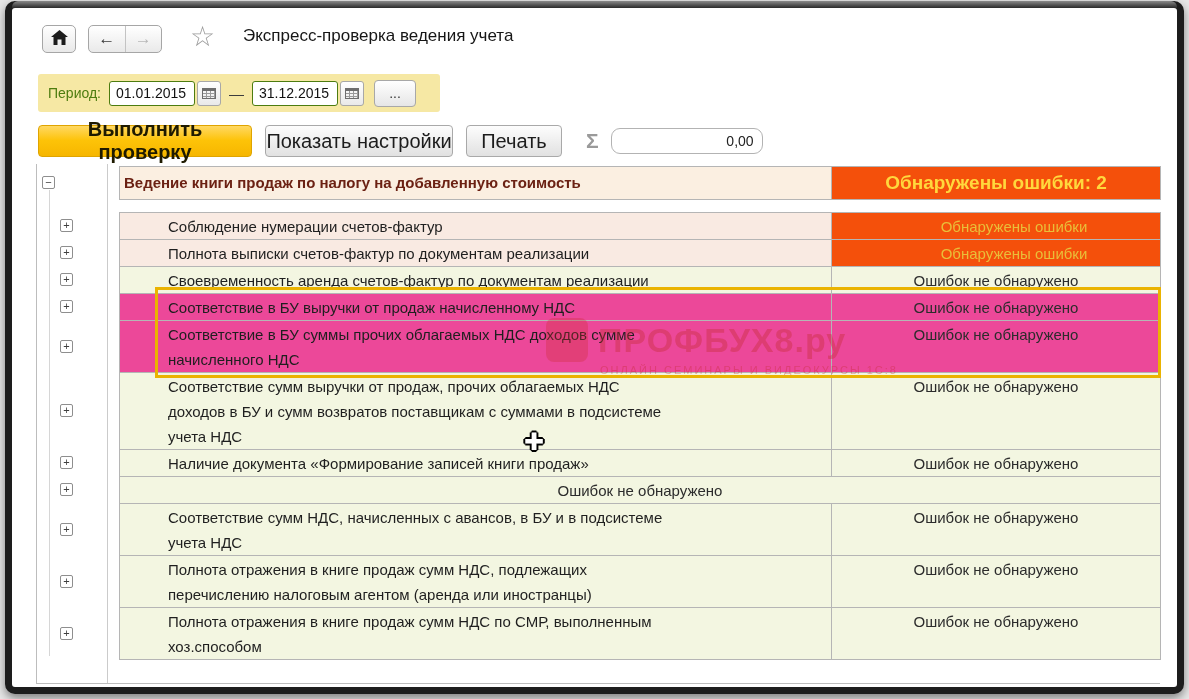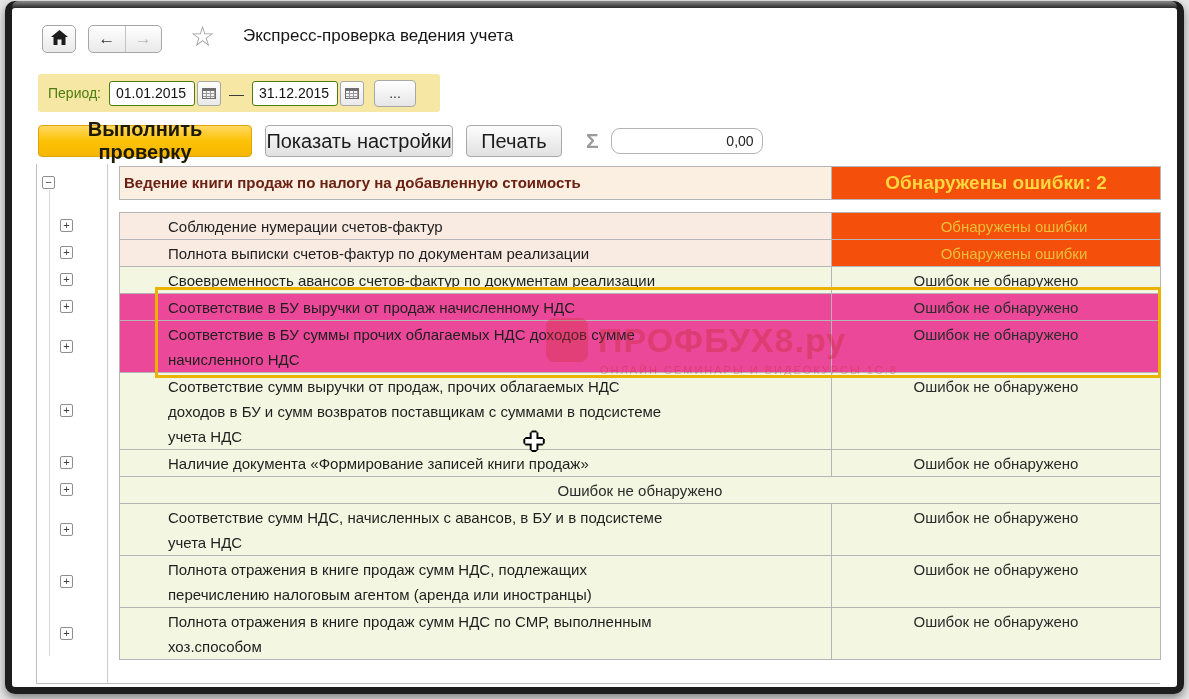--- a/index.html
+++ b/index.html
@@ -165,21 +165,21 @@
   </div>
 
   <div class="row error">
     <span class="expander tree-box">+</span>
     <div class="cell-name">Полнота выписки счетов-фактур по документам реализации</div>
     <div class="cell-status">Обнаружены ошибки</div>
   </div>
 
   <div class="row ok">
     <span class="expander tree-box">+</span>
-    <div class="cell-name">Своевременность авансов счетов-фактур по документам реализации</div>
+    <div class="cell-name">Своевременность аренда счетов-фактур по документам реализации</div>
     <div class="cell-status">Ошибок не обнаружено</div>
   </div>
 
   <div class="row sel">
     <span class="expander tree-box">+</span>
     <div class="cell-name">Соответствие в БУ выручки от продаж начисленному НДС</div>
     <div class="cell-status">Ошибок не обнаружено</div>
   </div>
 
   <div class="row sel">

